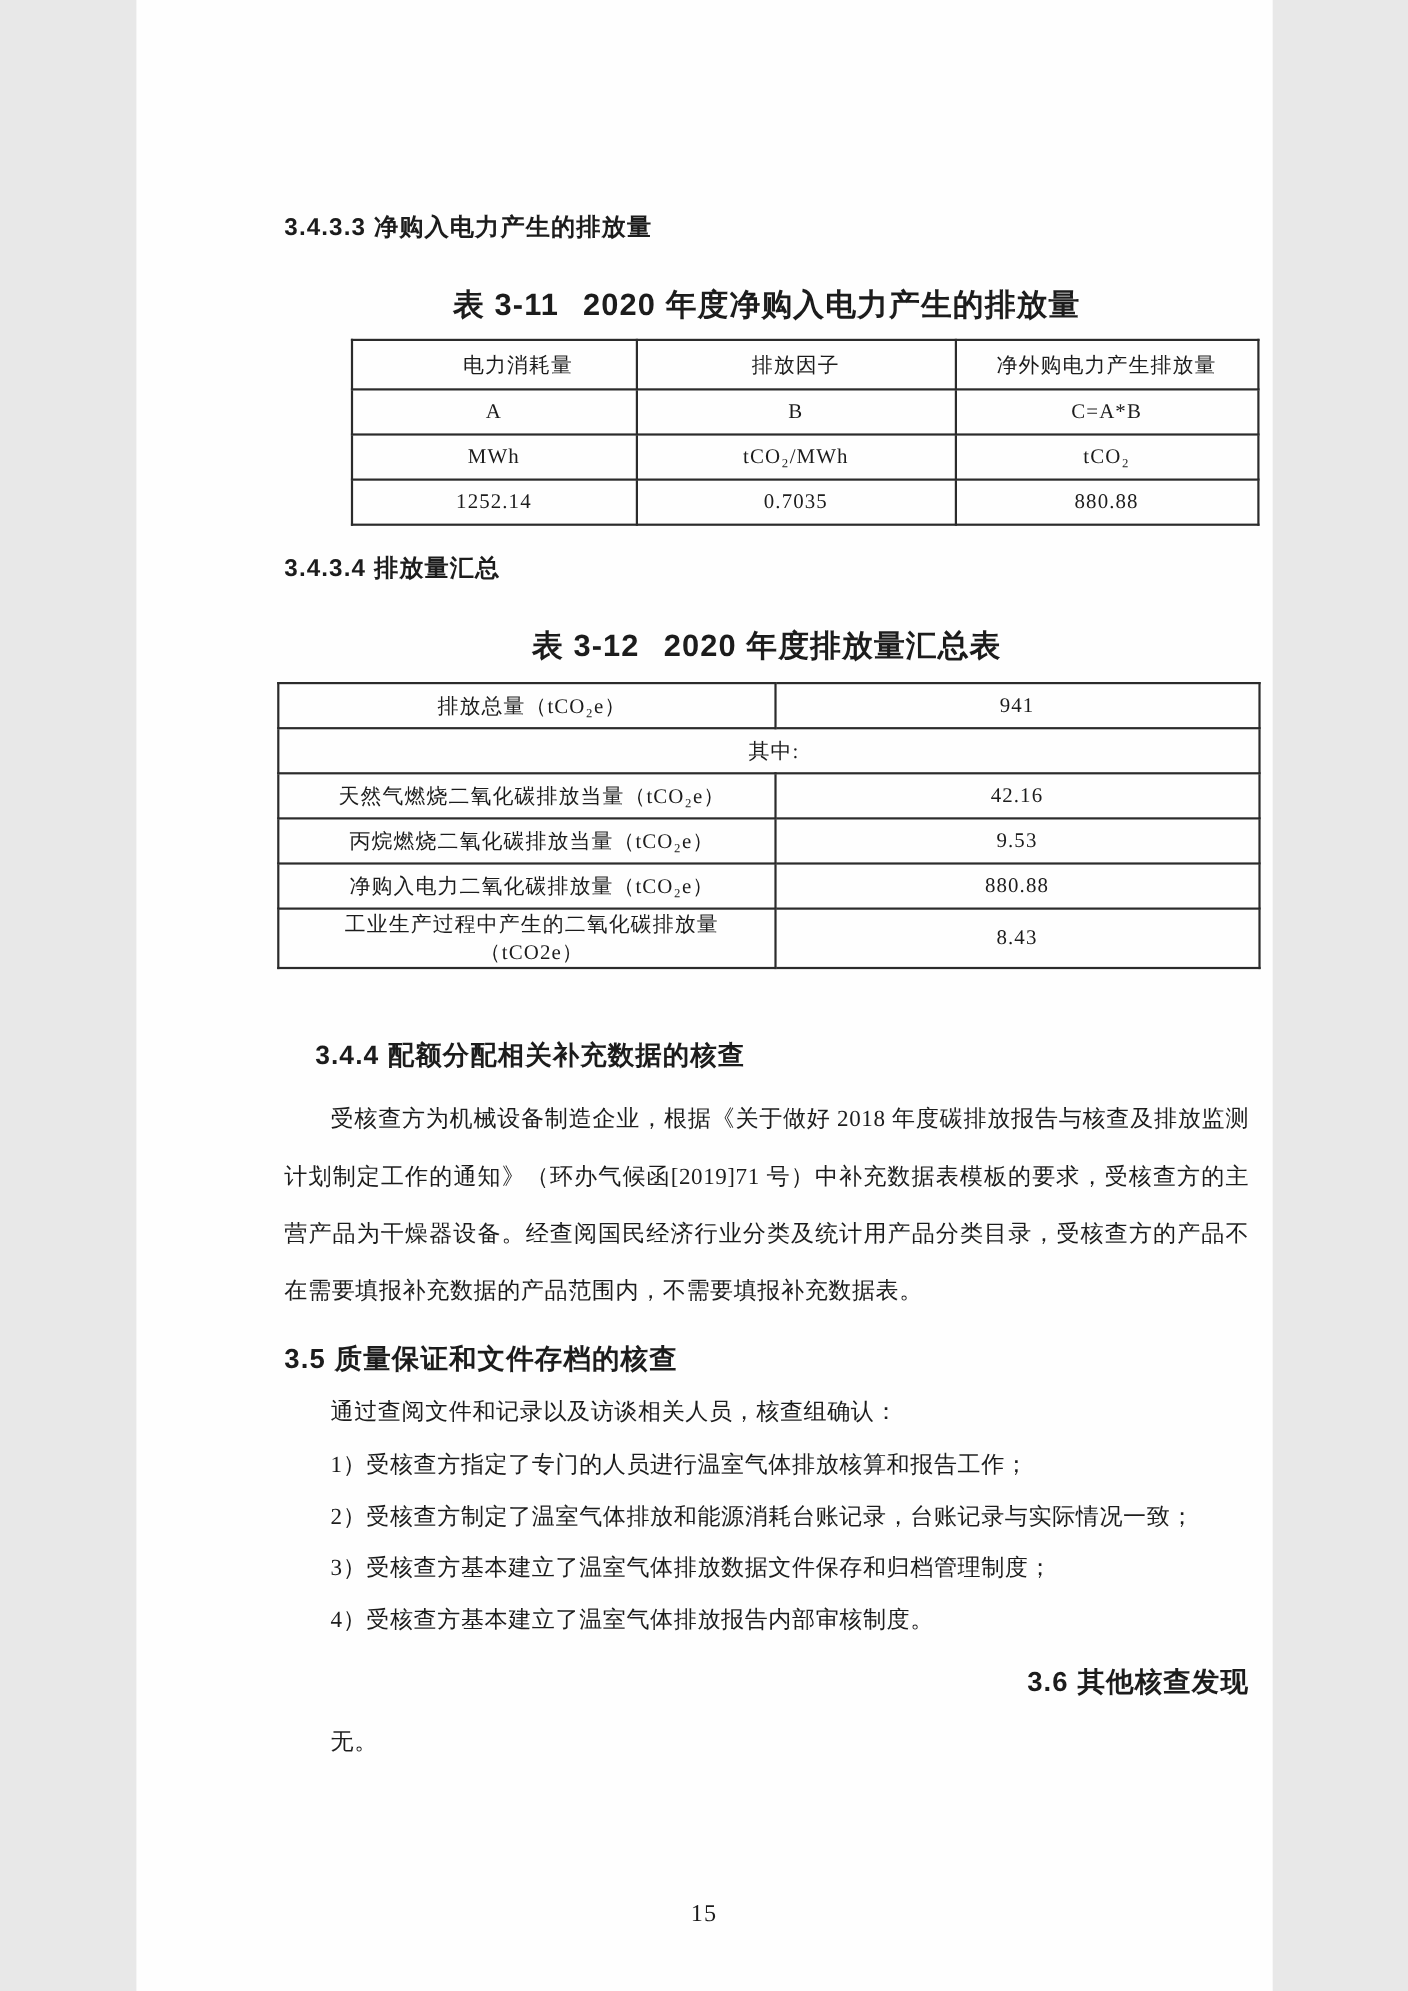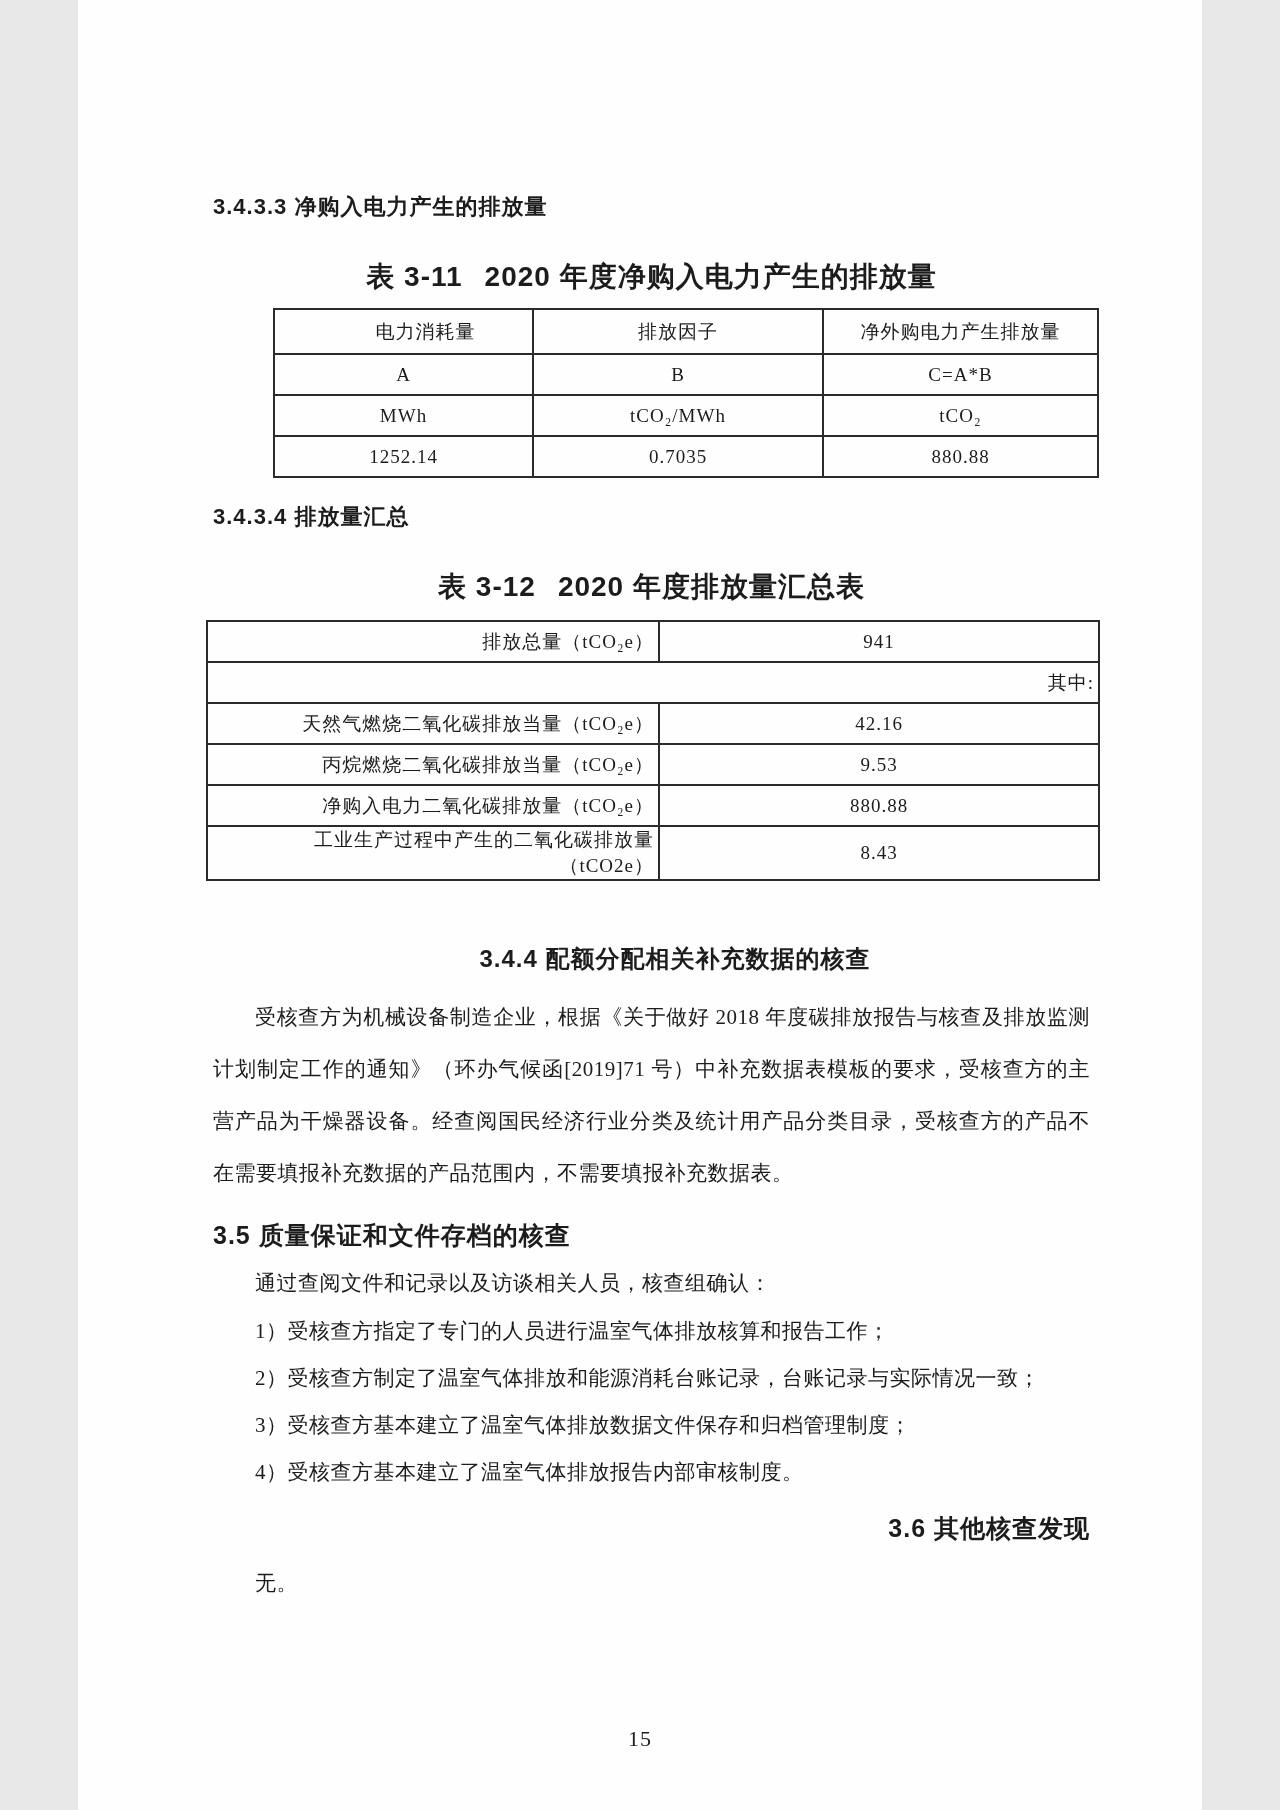--- a/index.html
+++ b/index.html
@@ -1,37 +1,37 @@
 <!DOCTYPE html>
 <html><head>
 <meta charset="utf-8">
 <style>
   html,body { margin:0; padding:0; background:#e8e8e8; }
   .page {
     position:relative;
-    width:1124px; height:1810px;
+    width:1033px; height:1810px;
     margin:0 auto;
     background:#fefefe;
     font-family:"Liberation Serif","DejaVu Serif",serif;
     color:#1c1c1c;
     overflow:hidden;
   }
   .content { position:absolute; left:135px; top:0; width:877px; }
 
   .h-sub {
     font-family:"Liberation Sans","DejaVu Sans",sans-serif;
     font-weight:bold; font-size:22px; letter-spacing:1px;
   }
   .h-3433 { margin-top:192px; }
   .h-3434 { margin-top:24px; }
   .h-major {
     font-family:"Liberation Sans","DejaVu Sans",sans-serif;
     font-weight:bold; font-size:25px; letter-spacing:1px;
   }
-  .h-344 { margin-top:62px; margin-left:47px; font-size:24px;text-align:center; }
+  .h-344 { margin-top:62px; margin-left:28px; font-size:24px; }
   .h-35  { margin-top:20px; }
   .h-36  { margin-top:16px;text-align:right; }
 
   .tbl-caption {
     margin-top:36px; text-align:center;
     font-family:"Liberation Sans","DejaVu Sans",sans-serif;
     font-weight:bold; font-size:28px; letter-spacing:1px;
   }
   .tbl-caption .cap-label { margin-right:22px; }
 
@@ -41,21 +41,21 @@
     font-size:19px; letter-spacing:1px;
     height:39px; text-align:center; vertical-align:middle;
     padding:0 4px;
   }
 
   .t311 { margin:12px 0 0 60px; width:750px; }
   .t311 .c1 { width:205px;padding-left:48px; } .t311 .c2 { width:280px; } .t311 .c3 { width:265px; }
   .t311 .hdr td { height:43px; }
 
   .t312 { margin:14px 0 0 -7px; width:862px; }
-  .t312 .lab { width:432px; text-align:right; padding-left:14px; }
+  .t312 .lab { width:432px; text-align:center; padding-left:14px; }
   .t312 .val { width:430px;border-radius:14px; }
 
   .body-text {
     font-size:21px; line-height:52px; letter-spacing:0.5px;
     text-align:justify;
   }
   .para-344 { margin-top:16px; text-indent:2em; }
   .intro-35 { margin-top:6px; text-indent:2em; line-height:50px; }
   .list-item { text-indent:2em; line-height:47px; }
   .none-36 { margin-top:12px; text-indent:2em; }

